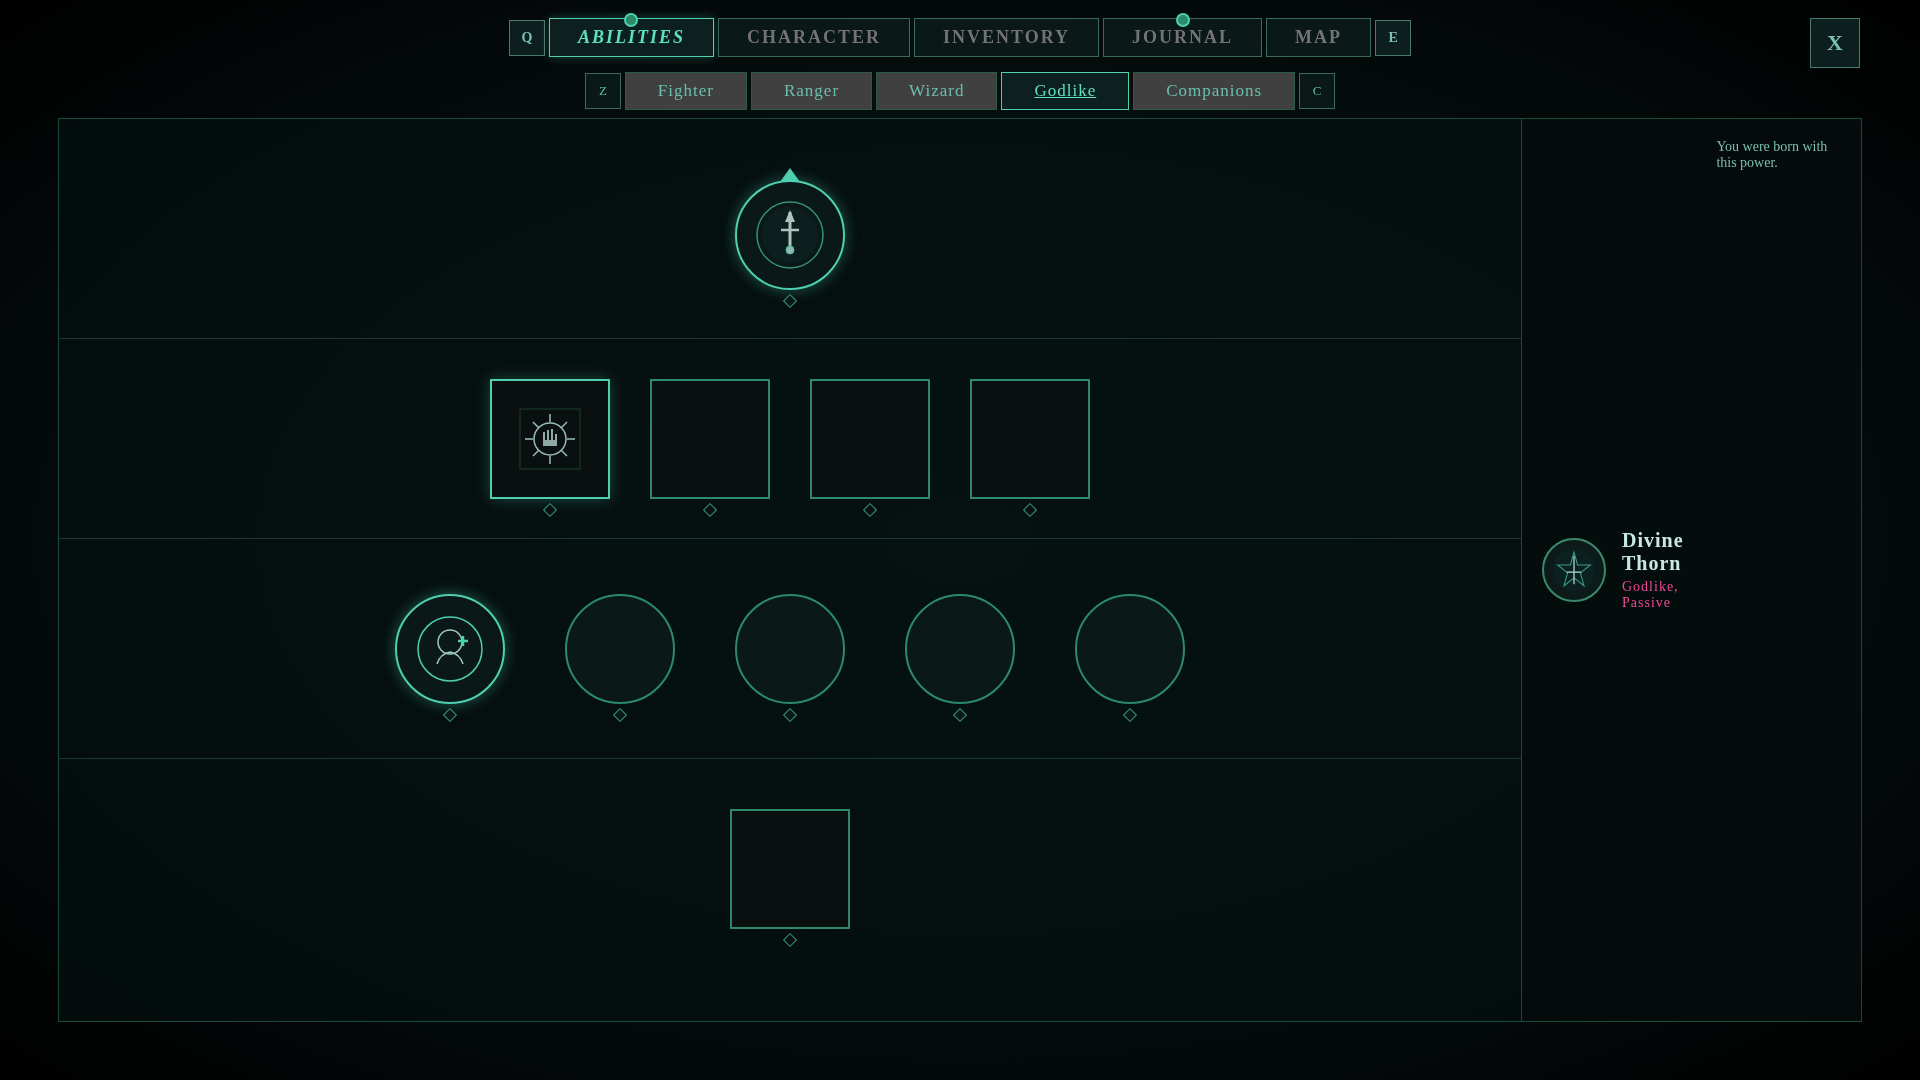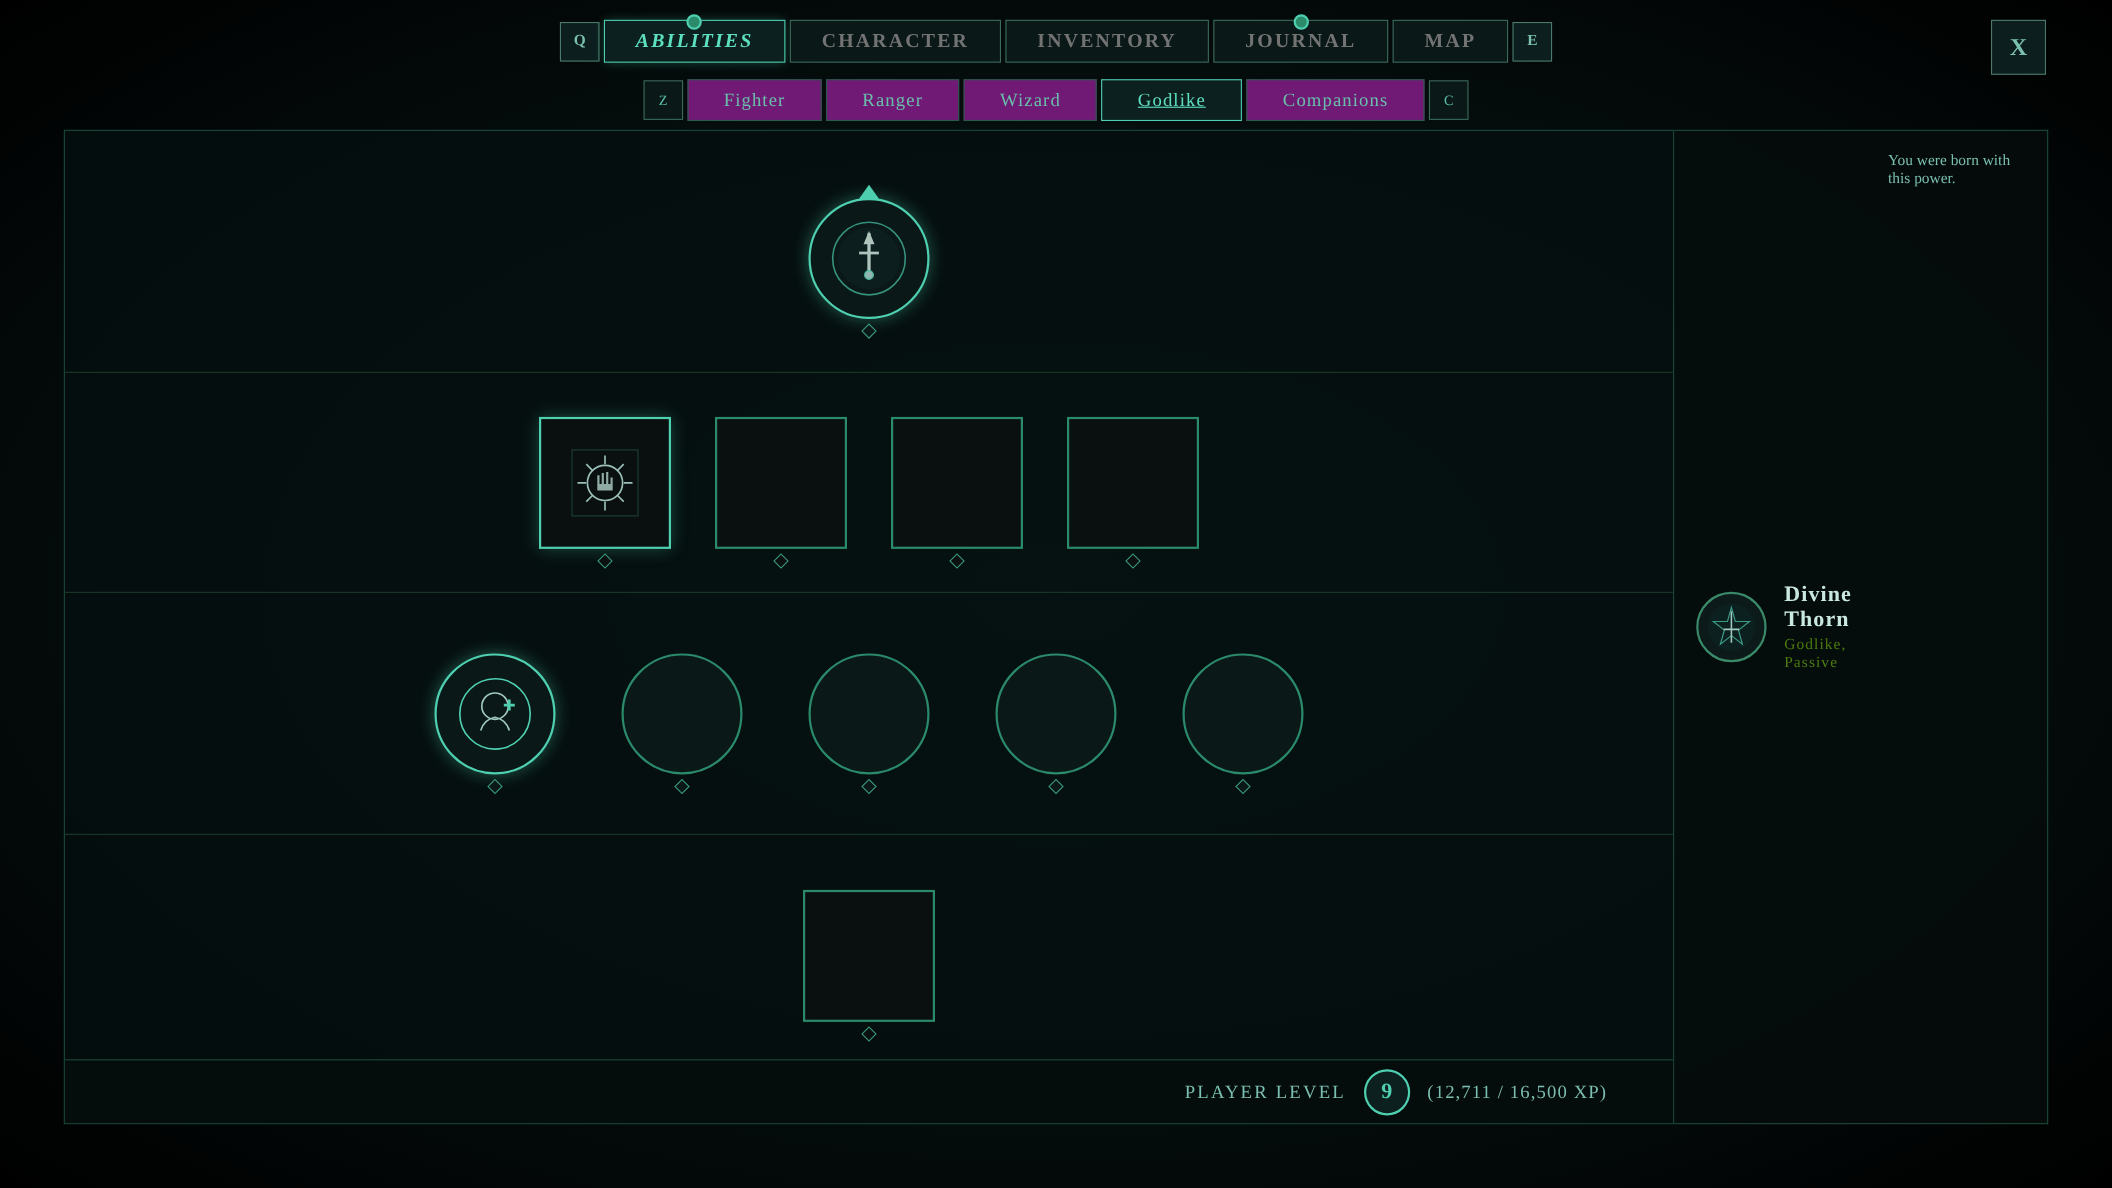--- a/index.html
+++ b/index.html
@@ -116,21 +116,21 @@
       color: #5abfaa;
       display: flex;
       align-items: center;
       justify-content: center;
       font-size: 13px;
     }
 
     .sub-tab {
       padding: 8px 32px;
       border: 1px solid #2a5a4a;
-      background: #701a75;
+      background: #404040;
       color: #6abfaa;
       font-size: 17px;
       letter-spacing: 1px;
       cursor: pointer;
     }
 
     .sub-tab.active {
       border-color: #4ecfb0;
       background: #0d2020;
       color: #5de0c0;
@@ -336,21 +336,21 @@
     }
 
     .ability-title {
       color: #c8e8e0;
       font-size: 20px;
       font-weight: bold;
       letter-spacing: 1px;
     }
 
     .ability-subtitle {
-      color: #4d7c0f;
+      color: #ec4899;
       font-size: 14px;
       letter-spacing: 1px;
       margin-top: 4px;
     }
 
     .divider-dashed {
       border: none;
       border-top: 1px dashed #2a6a5a;
       margin: 4px 0;
     }
@@ -512,25 +512,20 @@
         </div>
       </div>
     </div>
 
     <div class="ability-section" style="height:220px; border-bottom:none;">
       <div class="ability-square">
         <div class="diamond-bottom"></div>
       </div>
     </div>
 
-    <div class="bottom-bar">
-      <span class="level-label">PLAYER LEVEL</span>
-      <div class="level-badge">9</div>
-      <span class="xp-text">(12,711 / 16,500 XP)</span>
-    </div>
 
   </div>
 
   <div class="right-panel">
 
     <div class="ability-header">
       <div class="ability-thumb">
         <svg width="50" height="50" viewBox="0 0 70 70">
           <circle cx="35" cy="35" r="30" fill="#0d2020"></circle>
           <path d="M35,10 L40,28 L58,28 L44,39 L49,57 L35,46 L21,57 L26,39 L12,28 L30,28 Z" fill="none" stroke="#4ecfb0" stroke-width="1.5" opacity="0.7"></path>

